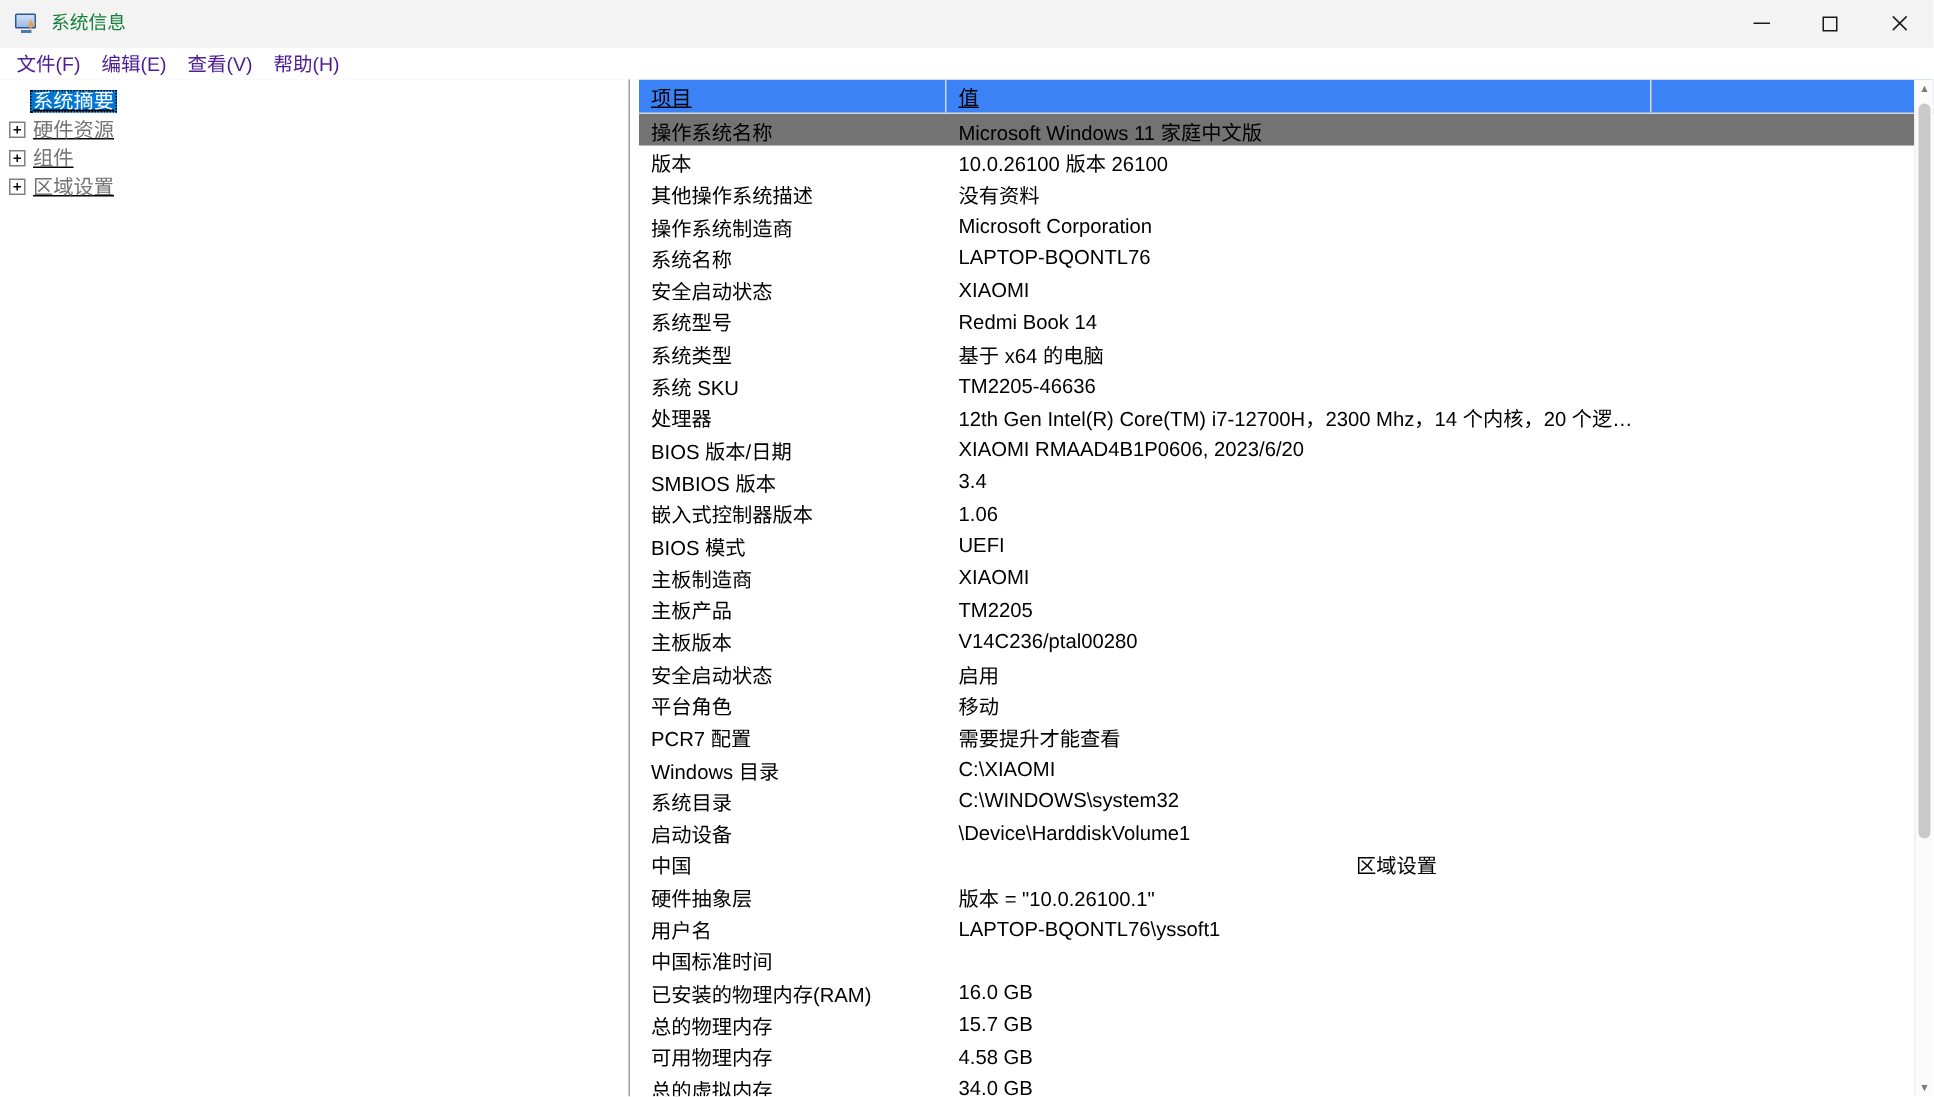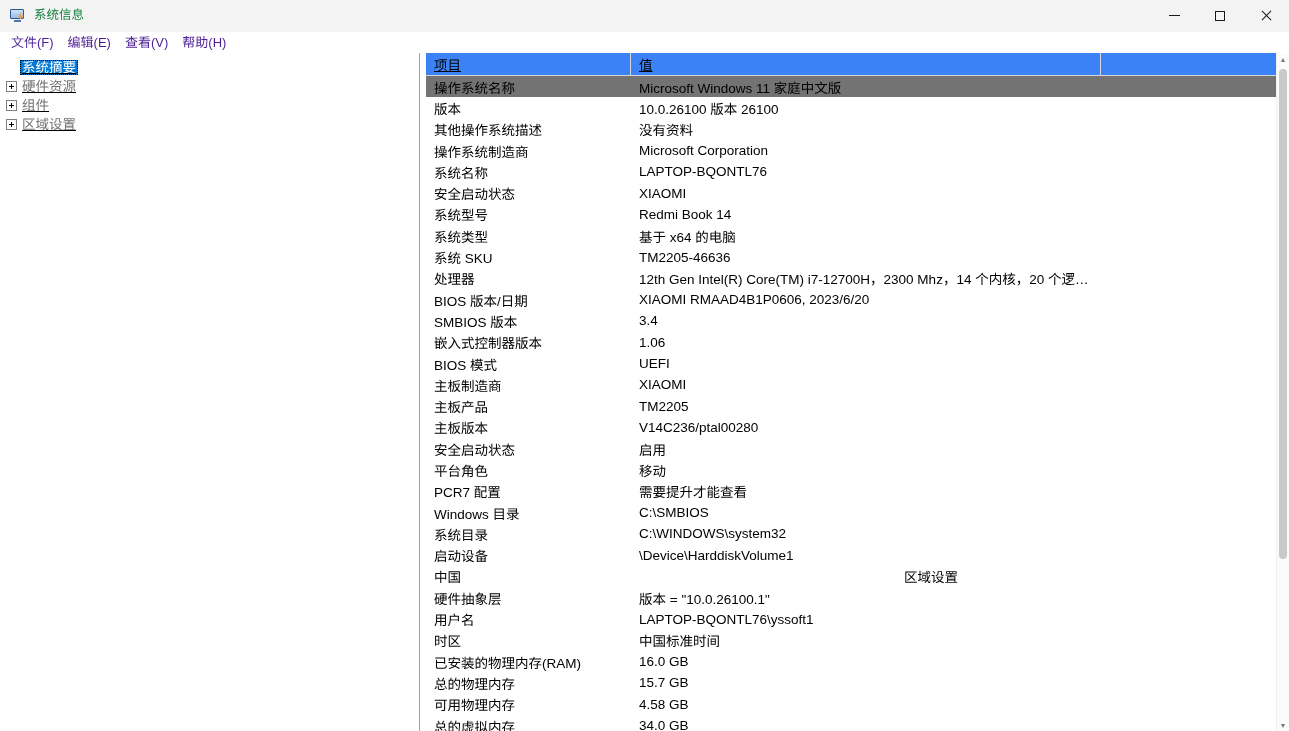--- a/index.html
+++ b/index.html
@@ -394,21 +394,21 @@
         <div class="lv-row">
           <div class="lv-cell k">平台角色</div>
           <div class="lv-cell v">移动</div>
         </div>
         <div class="lv-row">
           <div class="lv-cell k">PCR7 配置</div>
           <div class="lv-cell v">需要提升才能查看</div>
         </div>
         <div class="lv-row">
           <div class="lv-cell k">Windows 目录</div>
-          <div class="lv-cell v">C:\SMBIOS</div>
+          <div class="lv-cell v">C:\XIAOMI</div>
         </div>
         <div class="lv-row">
           <div class="lv-cell k">系统目录</div>
           <div class="lv-cell v">C:\WINDOWS\system32</div>
         </div>
         <div class="lv-row">
           <div class="lv-cell k">启动设备</div>
           <div class="lv-cell v">\Device\HarddiskVolume1</div>
         </div>
         <div class="lv-row">
@@ -417,21 +417,20 @@
         </div>
         <div class="lv-row">
           <div class="lv-cell k">硬件抽象层</div>
           <div class="lv-cell v">版本 = "10.0.26100.1"</div>
         </div>
         <div class="lv-row">
           <div class="lv-cell k">用户名</div>
           <div class="lv-cell v">LAPTOP-BQONTL76\yssoft1</div>
         </div>
         <div class="lv-row">
-          <div class="lv-cell k">时区</div>
           <div class="lv-cell v">中国标准时间</div>
         </div>
         <div class="lv-row">
           <div class="lv-cell k">已安装的物理内存(RAM)</div>
           <div class="lv-cell v">16.0 GB</div>
         </div>
         <div class="lv-row">
           <div class="lv-cell k">总的物理内存</div>
           <div class="lv-cell v">15.7 GB</div>
         </div>

